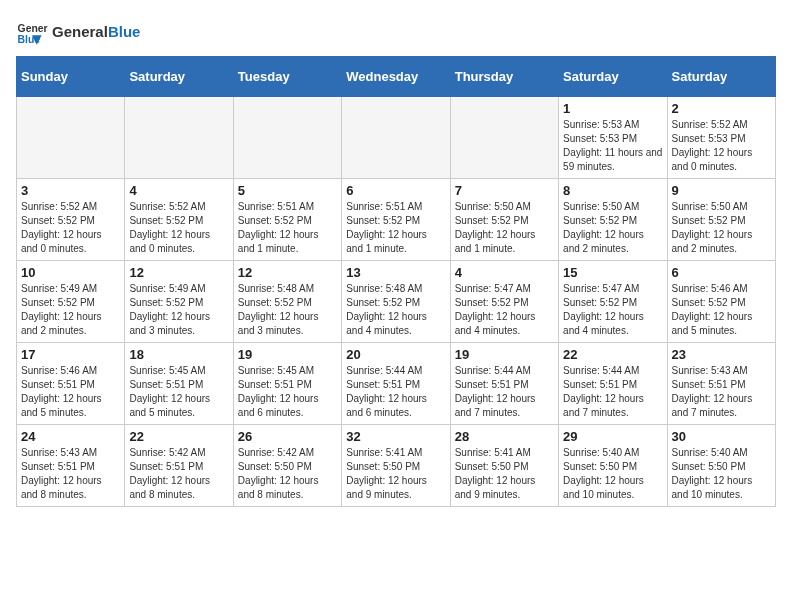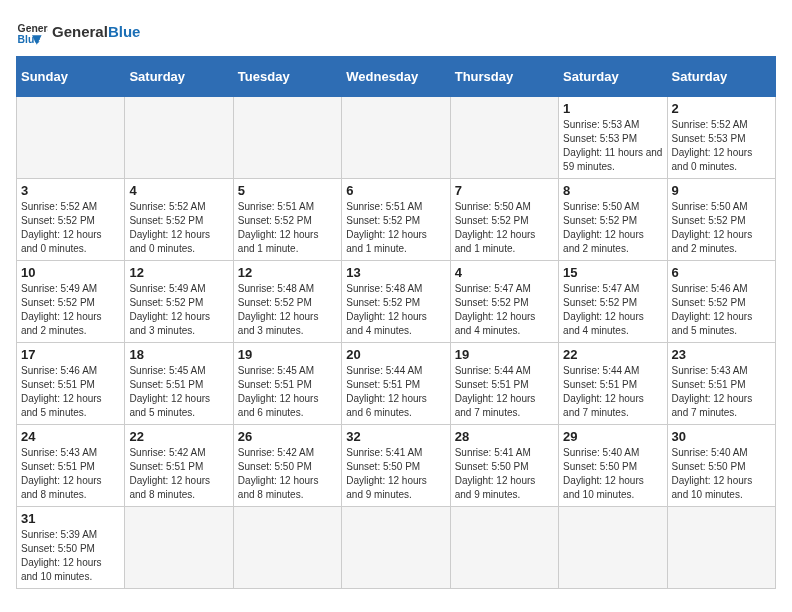--- a/index.html
+++ b/index.html
@@ -299,28 +299,14 @@
 Sunset: 5:50 PM
 Daylight: 12 hours and 10 minutes.</div>
         </td>
         <td>
           <span class="day-num">30</span>
           <div class="day-info" style="white-space: pre-line;">Sunrise: 5:40 AM
 Sunset: 5:50 PM
 Daylight: 12 hours and 10 minutes.</div>
         </td>
       </tr>
-      <tr>
-        <td>
-          <span class="day-num">31</span>
-          <div class="day-info" style="white-space: pre-line;">Sunrise: 5:39 AM
-Sunset: 5:50 PM
-Daylight: 12 hours and 10 minutes.</div>
-        </td>
-        <td class="empty"></td>
-        <td class="empty"></td>
-        <td class="empty"></td>
-        <td class="empty"></td>
-        <td class="empty"></td>
-        <td class="empty"></td>
-      </tr>
     </tbody>
 </table>
 
 </body></html>

